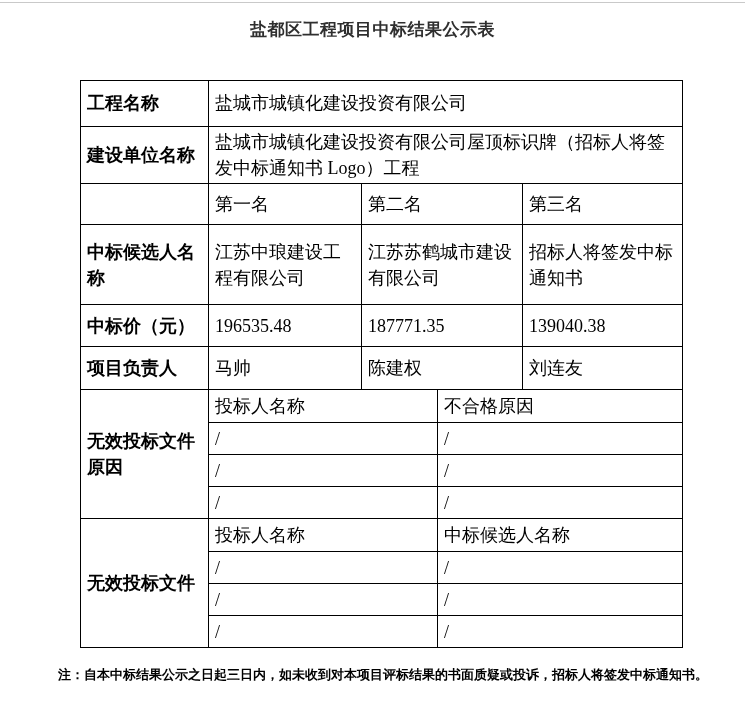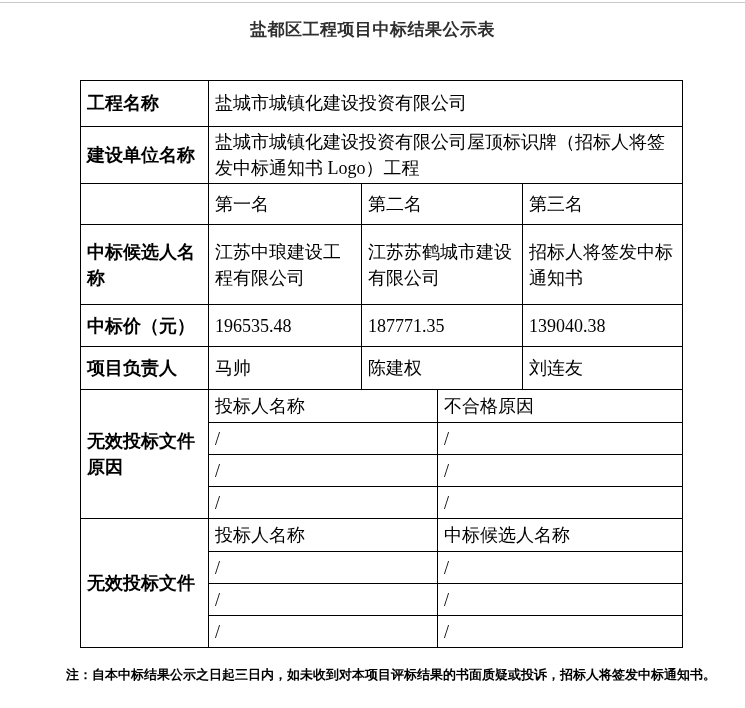--- a/index.html
+++ b/index.html
@@ -54,21 +54,21 @@
   tr.r1  { height: 46px; }
   tr.r2  { height: 45px; }
   tr.r3  { height: 41px; }
   tr.r4  { height: 80px; }
   tr.r5  { height: 42px; }
   tr.r6  { height: 43px; }
   tr.rh  { height: 33px; }  
   tr.rs  { height: 32px; }  
   .footnote {
     position: absolute;
-    left: 66px;
+    left: 58px;
     top: 666px;
     width: 660px;
     font-size: 13px;
     font-weight: bold;
     line-height: 17px;
     color: #000000;
   }
 </style>
 </head>
 <body>

